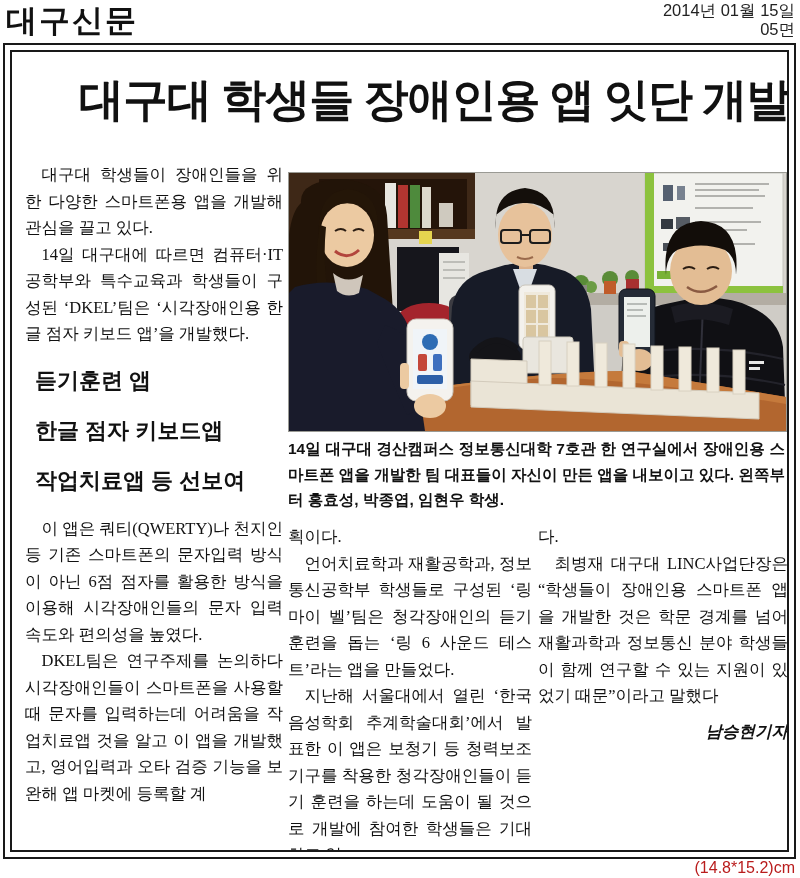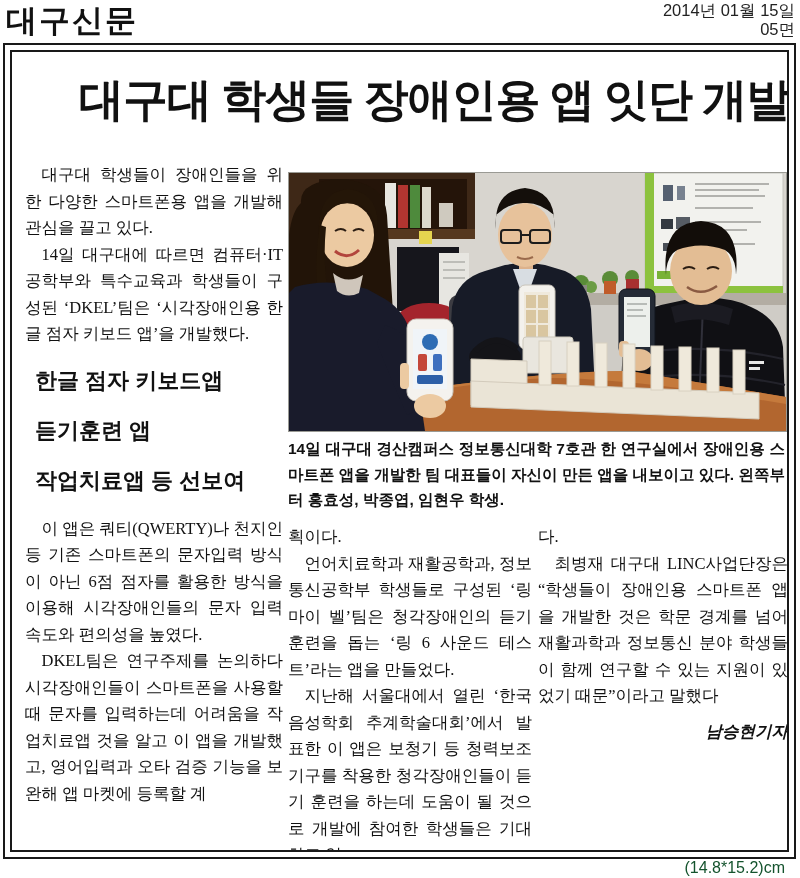--- a/index.html
+++ b/index.html
@@ -38,21 +38,21 @@
   .photo svg{display:block;width:100%;height:100%;}
 
   .caption{position:absolute;left:276px;top:384px;width:497px;margin:0;
            font-family:"Liberation Sans","DejaVu Sans",sans-serif;font-weight:bold;
            font-size:15.5px;line-height:25.5px;text-align:justify;color:#111;}
 
   .byline{margin-top:8px;text-align:right;text-indent:0;
           font-family:"Liberation Sans","DejaVu Sans",sans-serif;font-size:15px;font-style:italic;}
   .byline .reporter{font-weight:bold;font-size:16.5px;}
 
-  .size-note{position:absolute;right:15px;top:859px;color:#14532d;
+  .size-note{position:absolute;right:5px;top:859px;color:#b91c1c;
              font-family:"Liberation Sans","DejaVu Sans",sans-serif;font-size:16px;}
 </style>
 </head>
 <body>
 
 <div class="page">
 
   <div class="paper-name">대구신문</div>
   <div class="date-block">
     <div>2014년 01월 15일</div>
@@ -61,22 +61,22 @@
 
   <div class="frame-outer">
     <div class="frame-inner">
 
       <h1 class="headline">대구대 학생들 장애인용 앱 잇단 개발</h1>
 
       <div class="col col1">
         <p>대구대 학생들이 장애인들을 위한 다양한 스마트폰용 앱을 개발해 관심을 끌고 있다.</p>
         <p>14일 대구대에 따르면 컴퓨터·IT공학부와 특수교육과 학생들이 구성된 ‘DKEL’팀은 ‘시각장애인용 한글 점자 키보드 앱’을 개발했다.</p>
         <div class="subheads">
+          <div>듣기훈련 앱</div>
           <div>한글 점자 키보드앱</div>
-          <div>듣기훈련 앱</div>
           <div>작업치료앱 등 선보여</div>
         </div>
         <p>이 앱은 쿼티(QWERTY)나 천지인 등 기존 스마트폰의 문자입력 방식이 아닌 6점 점자를 활용한 방식을 이용해 시각장애인들의 문자 입력 속도와 편의성을 높였다.</p>
         <p>DKEL팀은 연구주제를 논의하다 시각장애인들이 스마트폰을 사용할 때 문자를 입력하는데 어려움을 작업치료앱 것을 알고 이 앱을 개발했고, 영어입력과 오타 검증 기능을 보완해 앱 마켓에 등록할 계</p>
       </div>
 
       <div class="photo">
         <svg viewBox="0 0 497 258" preserveAspectRatio="none">
 
           <g>

